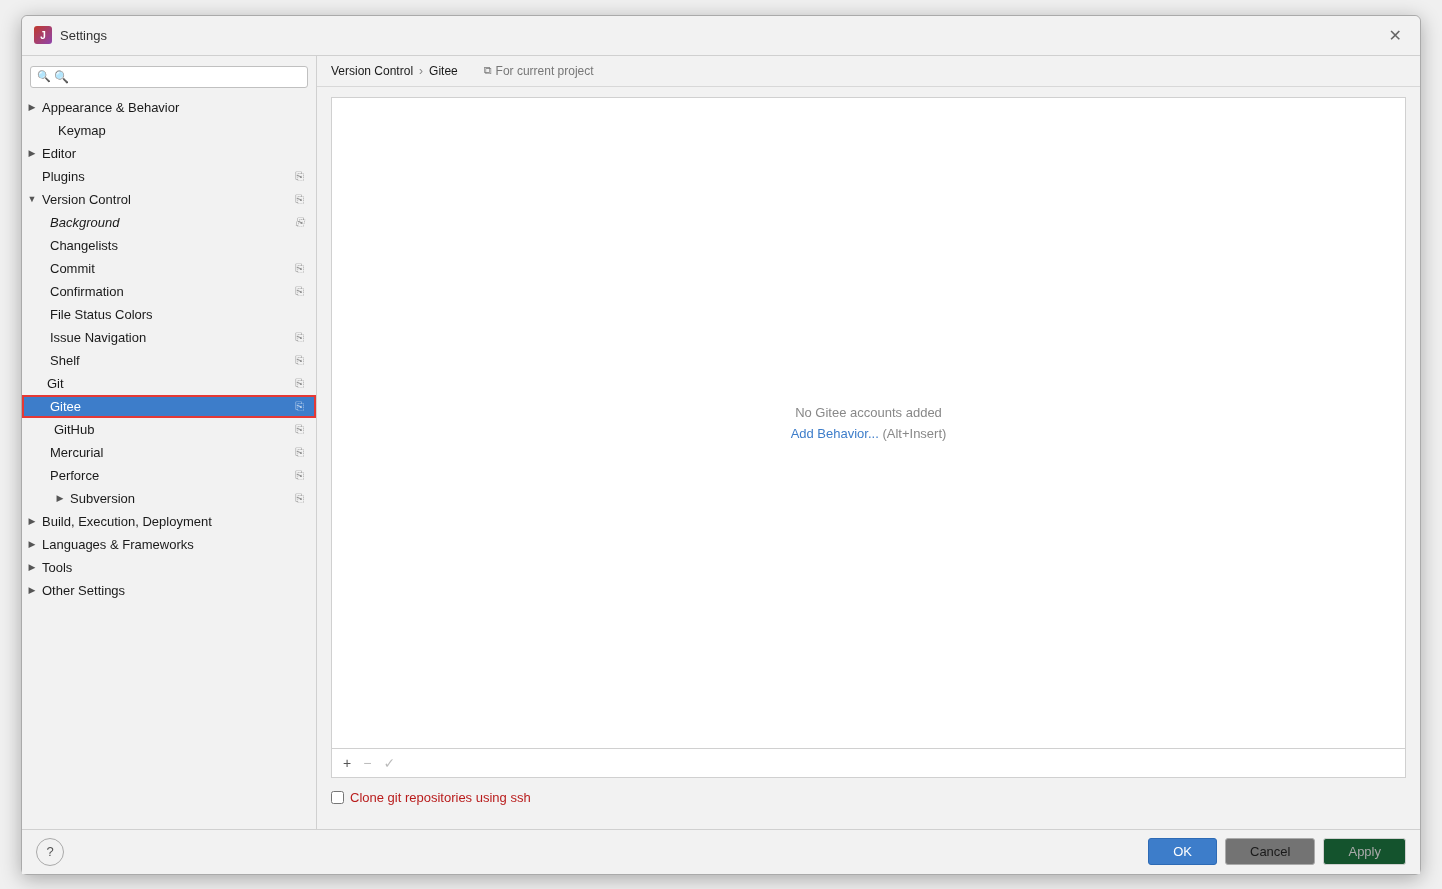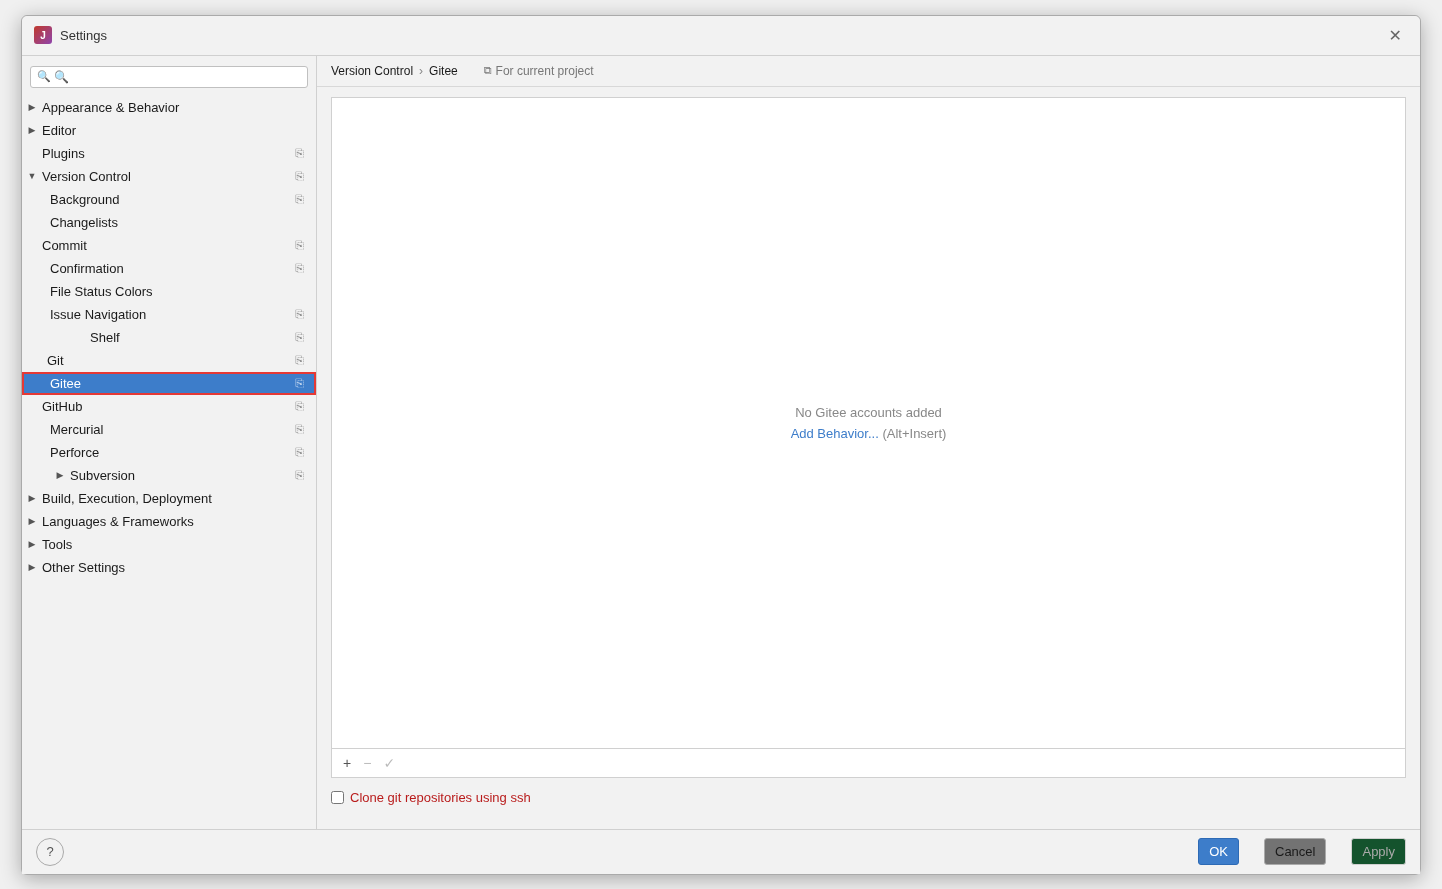--- a/index.html
+++ b/index.html
@@ -264,26 +264,25 @@
       justify-content: center;
       cursor: pointer;
       font-size: 13px;
       color: #555;
     }
     .footer-buttons {
       display: flex;
       gap: 8px;
     }
     .btn {
-      padding: 5px 10px;
+      padding: 5px 24px;
       border-radius: 3px;
       font-size: 13px;
       cursor: pointer;
       border: 1px solid transparent;
-      margin-left: 17px;
     }
     .btn-primary {
       background: #3d7dca;
       color: white;
       border-color: #2d6ab5;
     }
     .btn-secondary {
       background: #737373;
       color: #1a1a1a;
       border-color: #aaa;
@@ -315,82 +314,86 @@
       <div class="search-box">
         <span class="search-icon">🔍</span>
         <input class="search-input" type="text" placeholder="🔍" style="">
       </div>
 
       <div class="sidebar-item">
         <span class="expand-arrow">▶</span>
         <span class="sidebar-item-label">Appearance &amp; Behavior</span>
       </div>
 
+      <div class="sidebar-item indent-1" style="padding-left:16px;">
+        <span class="expand-arrow" style="visibility:hidden">▶</span>
+        <span class="sidebar-item-label">Keymap</span>
+      </div>
 
       <div class="sidebar-item">
         <span class="expand-arrow">▶</span>
         <span class="sidebar-item-label">Editor</span>
       </div>
 
       <div class="sidebar-item">
         <span class="expand-arrow" style="visibility:hidden"></span>
         <span class="sidebar-item-label">Plugins</span>
         <span class="copy-icon">⎘</span>
       </div>
 
       <div class="sidebar-item">
         <span class="expand-arrow">▼</span>
         <span class="sidebar-item-label">Version Control</span>
         <span class="copy-icon">⎘</span>
       </div>
 
-      <div class="sidebar-item" style="padding-left:28px;">
+      <div class="sidebar-item" style="padding-left:28px;font-style:italic;">
         <span class="sidebar-item-label">Background</span>
         <span class="copy-icon">⎘</span>
       </div>
 
       <div class="sidebar-item" style="padding-left:28px;">
         <span class="sidebar-item-label">Changelists</span>
       </div>
 
-      <div class="sidebar-item" style="padding-left:20px;">
+      <div class="sidebar-item" style="padding-left:28px;">
         <span class="sidebar-item-label">Commit</span>
         <span class="copy-icon">⎘</span>
       </div>
 
       <div class="sidebar-item" style="padding-left:28px;">
         <span class="sidebar-item-label">Confirmation</span>
         <span class="copy-icon">⎘</span>
       </div>
 
       <div class="sidebar-item" style="padding-left:28px;">
         <span class="sidebar-item-label">File Status Colors</span>
       </div>
 
       <div class="sidebar-item" style="padding-left:28px;">
         <span class="sidebar-item-label">Issue Navigation</span>
         <span class="copy-icon">⎘</span>
       </div>
 
-      <div class="sidebar-item" style="padding-left:28px;margin-left:40px;">
+      <div class="sidebar-item" style="padding-left:28px;">
         <span class="sidebar-item-label">Shelf</span>
         <span class="copy-icon">⎘</span>
       </div>
 
       <div class="sidebar-item" style="padding-left:25px;">
         <span class="sidebar-item-label">Git</span>
         <span class="copy-icon">⎘</span>
       </div>
 
       <div class="sidebar-item active selected-highlight" style="padding-left:28px;">
         <span class="sidebar-item-label">Gitee</span>
         <span class="copy-icon">⎘</span>
       </div>
 
-      <div class="sidebar-item" style="padding-left:20px;">
+      <div class="sidebar-item" style="padding-left:32px;">
         <span class="sidebar-item-label">GitHub</span>
         <span class="copy-icon">⎘</span>
       </div>
 
       <div class="sidebar-item" style="padding-left:28px;">
         <span class="sidebar-item-label">Mercurial</span>
         <span class="copy-icon">⎘</span>
       </div>
 
       <div class="sidebar-item" style="padding-left:28px;">

